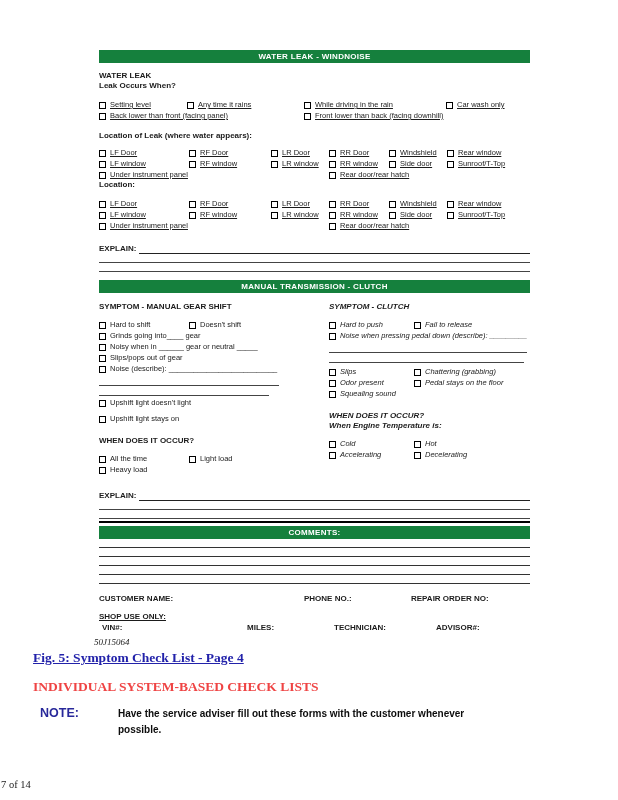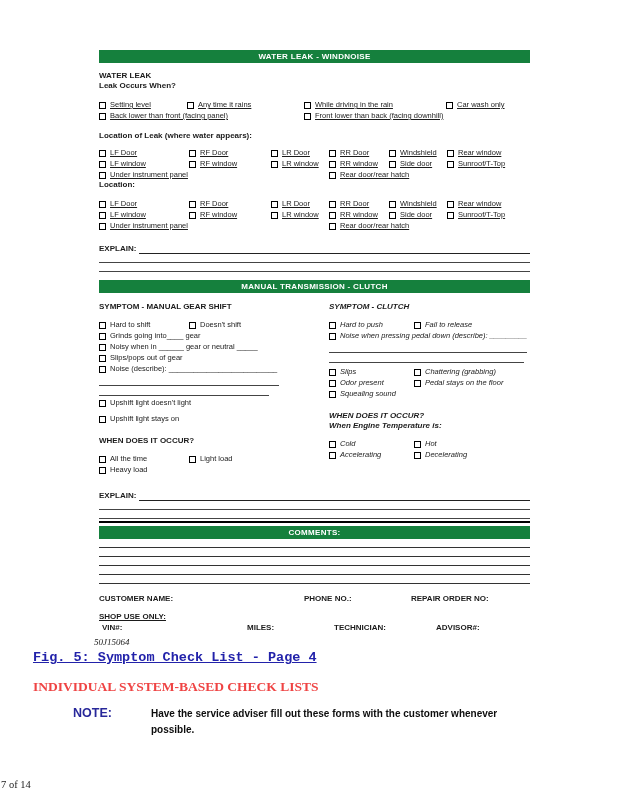--- a/index.html
+++ b/index.html
@@ -34,24 +34,24 @@
   .sw90 { width: 90px; flex: none; }
   .sw85 { width: 85px; flex: none; }
   .inrule { border-bottom: 1px solid #444; height: 8px; margin-bottom: 2px; }
   .mt4 { margin-top: 4px; } .mt6 { margin-top: 6px; } .mt8 { margin-top: 8px; } .mt10 { margin-top: 10px; } .mt12 { margin-top: 12px; } .mt14 { margin-top: 14px; }
   .inforow { display: flex; }
   .iw205 { width: 205px; flex: none; } .iw107 { width: 107px; flex: none; }
   .vinrow { display: flex; margin-left: 3px; margin-top: 1px; }
   .vw145 { width: 145px; flex: none; } .vw87 { width: 87px; flex: none; } .vw102 { width: 102px; flex: none; }
   .underline { text-decoration: underline; }
   .formcode { font-family: "Liberation Serif", serif; font-style: italic; font-size: 9px; margin-left: -5px; margin-top: 4px; }
-  .fig { position: absolute; left: 33px; top: 650px; font-family: Liberation Mono, monospace; font-weight: 700; font-size: 13.5px; text-decoration: underline; }
+  .fig { position: absolute; left: 33px; top: 650px; font-family: Liberation Serif, serif; font-weight: 700; font-size: 13.5px; text-decoration: underline; }
   .redhead { position: absolute; left: 33px; top: 679px; font-family: "Liberation Serif", serif; font-weight: 700; font-size: 13.5px; }
   .note { position: absolute; left: 40px; top: 706px; display: flex; }
-  .note-label { font-weight: 700; font-size: 12.5px; width: 78px; flex: none; margin-left: 33px; }
+  .note-label { font-weight: 700; font-size: 12.5px; width: 78px; flex: none; }
   .note-text { color: #0d0d0d; font-weight: 700; font-size: 10px; line-height: 16px; width: 392px; }
   .pageno { position: absolute; left: 1px; top: 779px; font-family: "Liberation Serif", serif; font-size: 10.5px; color: #222; }
 </style>
 </head>
 <body>
 
 <div class="form">
 
   <div class="bar">WATER LEAK - WINDNOISE</div>
 

